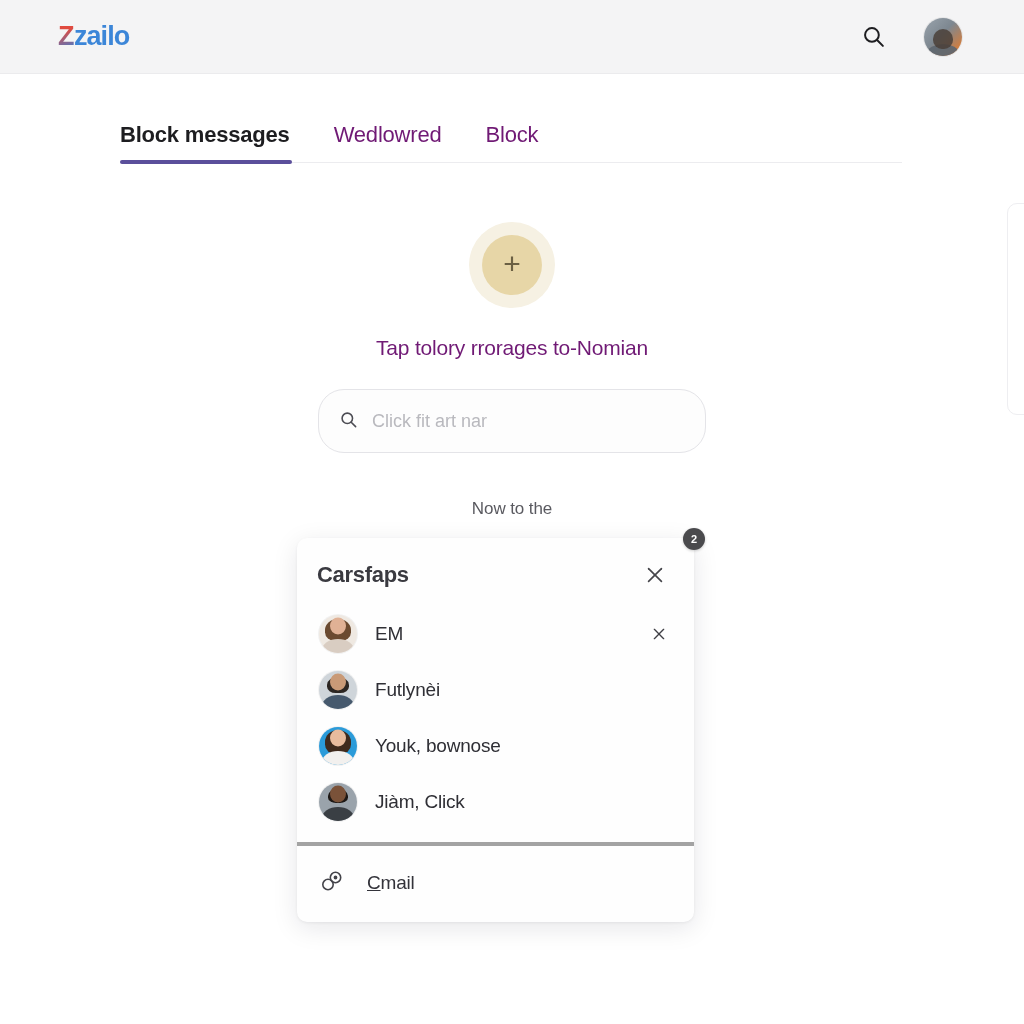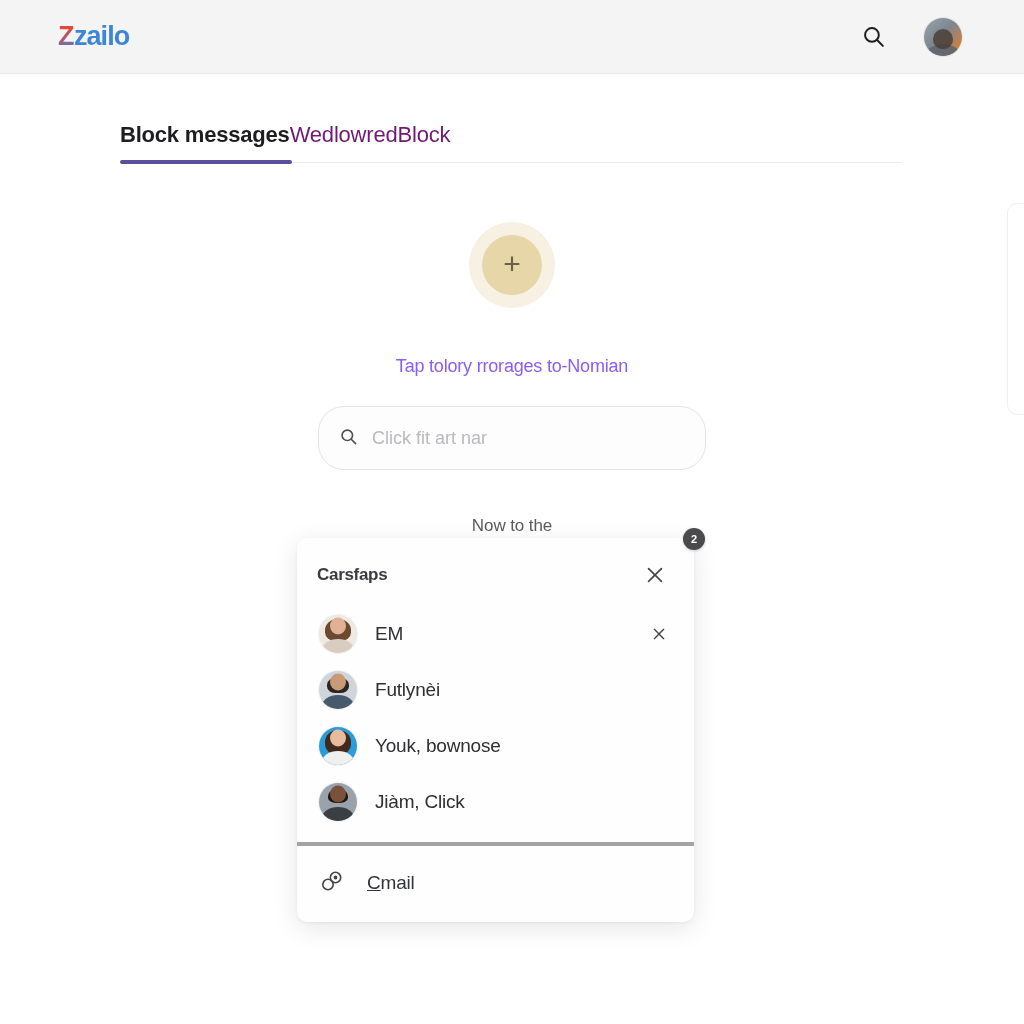--- a/index.html
+++ b/index.html
@@ -97,20 +97,21 @@
 
   
   .tabs-wrap {
     position: absolute;
     top: 122px; left: 120px;
     width: 782px;
   }
   .tabs {
     display: flex;
     align-items: flex-end;
+    gap: 44px;
   }
   .tab {
     font-size: 22px;
     color: #701a75;
     padding-bottom: 14px;
     cursor: pointer;
     white-space: nowrap;
     background: none; border: none;
     font-family: inherit;
     letter-spacing: -0.2px;
@@ -161,23 +162,23 @@
     align-items: center;
     justify-content: center;
     color: #6b6043;
     font-size: 30px;
     font-weight: 300;
     line-height: 1;
     padding-bottom: 3px;
   }
 
   .empty-text {
-    margin-top: 48px;
-    font-size: 18px;
-    color: #8b5cf6;
+    margin-top: 28px;
+    font-size: 21px;
+    color: #701a75;
     letter-spacing: -0.2px;
   }
 
   .search-field {
     margin-top: 29px;
     width: 388px;
     height: 64px;
     border: 1px solid #e4e4e8;
     border-radius: 26px;
     background: #fdfdfd;
@@ -231,21 +232,21 @@
     box-shadow: 0 1px 3px rgba(0,0,0,.2);
   }
 
   .card-head {
     display: flex;
     align-items: center;
     justify-content: space-between;
     padding: 24px 26px 18px 20px;
   }
   .card-title {
-    font-size: 17px;
+    font-size: 22px;
     font-weight: 700;
     color: #3a3a40;
     letter-spacing: -0.3px;
   }
   .card-close {
     width: 26px; height: 26px;
     display: flex; align-items: center; justify-content: center;
     cursor: pointer;
     background: none; border: none;
     color: #45454a;

